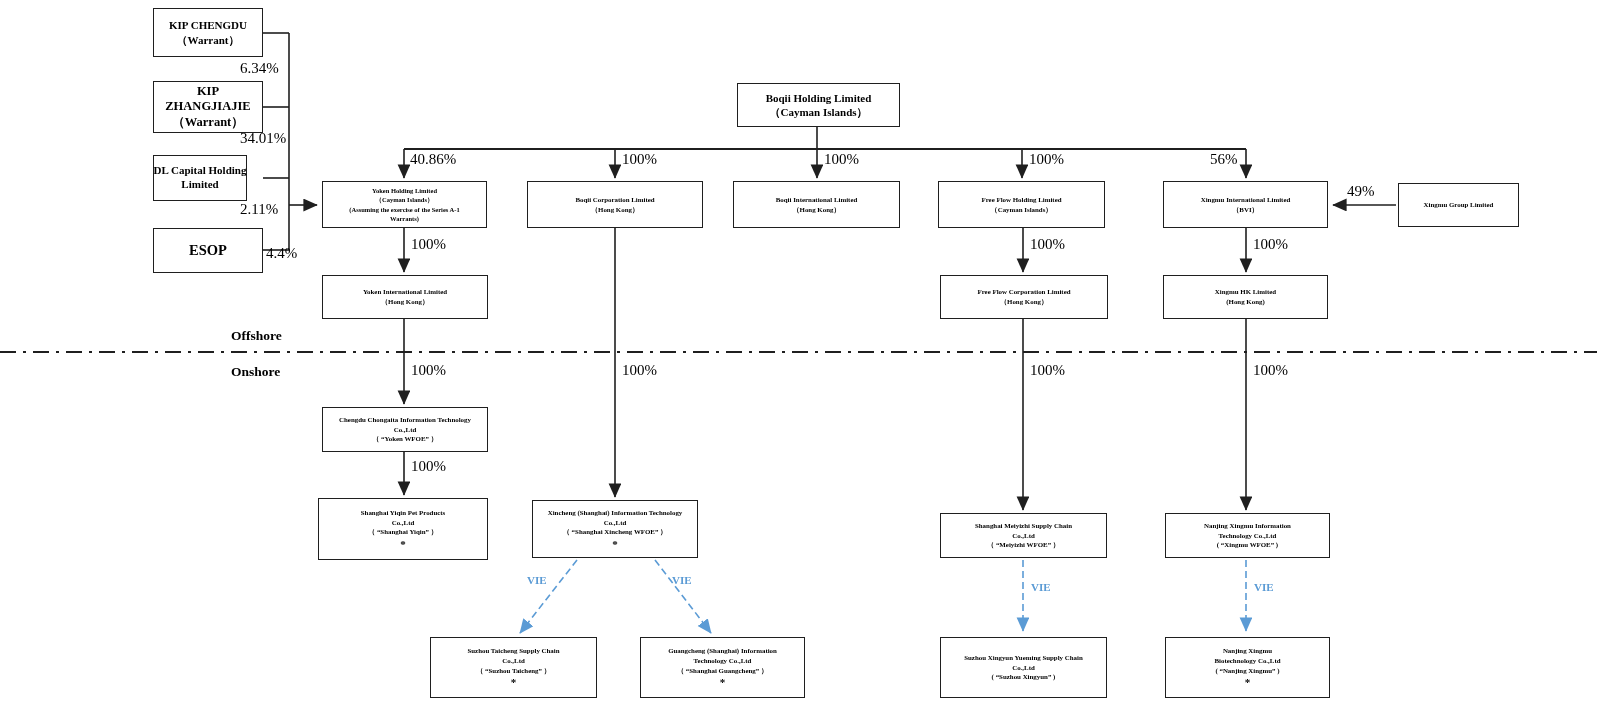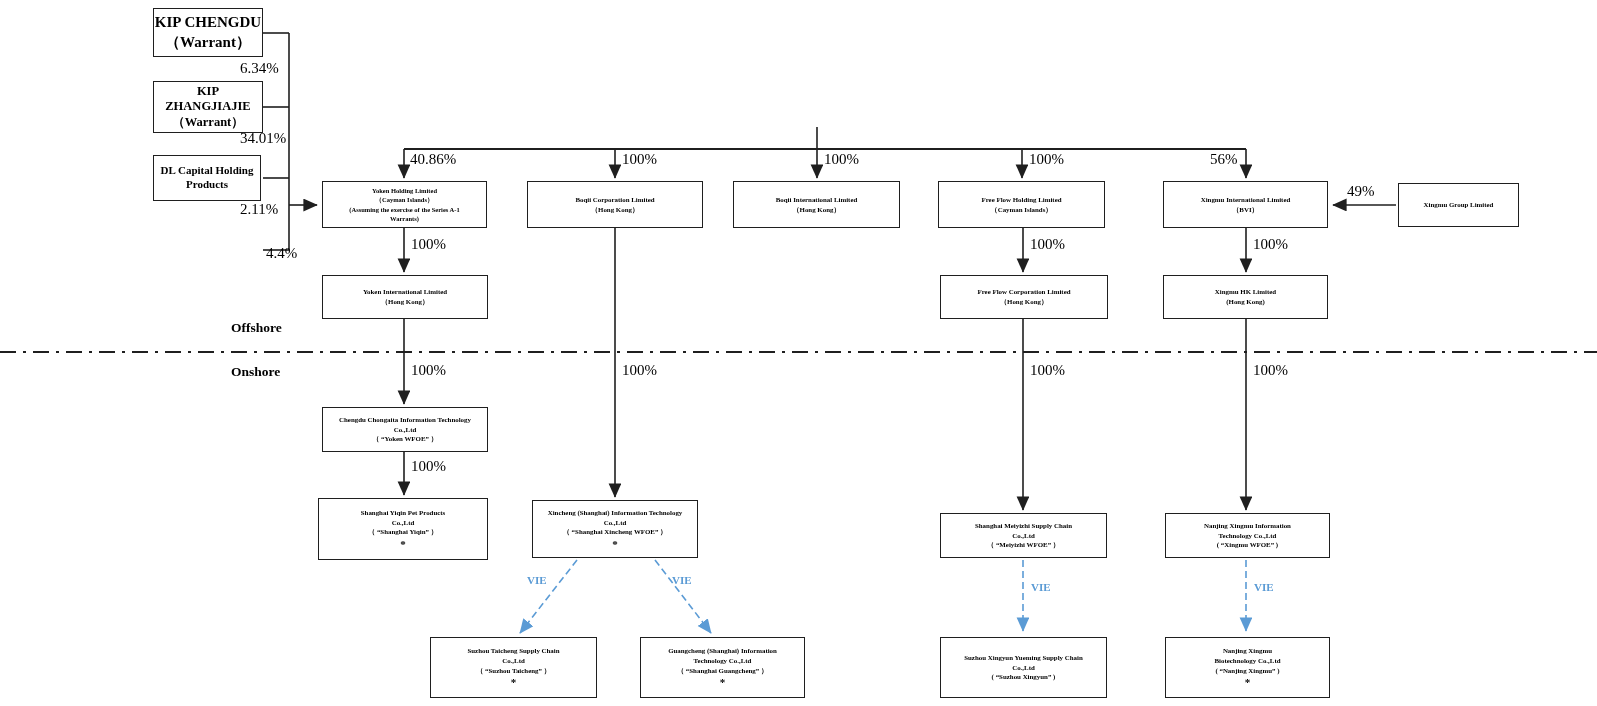--- a/index.html
+++ b/index.html
@@ -2,21 +2,21 @@
 <html><head>
 <meta charset="utf-8">
 <style>
   html,body{margin:0;padding:0;background:#ffffff;}
   .stage{position:relative;width:1597px;height:706px;background:#ffffff;
          font-family:"Liberation Serif", serif;color:#000;overflow:hidden;}
   svg.wires{position:absolute;left:0;top:0;}
   .node{position:absolute;background:#fff;border:1.7px solid #1f1f1f;box-sizing:border-box;
         display:flex;flex-direction:column;align-items:center;justify-content:center;
         text-align:center;font-weight:bold;}
-  .n-lg{font-size:15px;line-height:1.3;}
+  .n-lg{font-size:11px;line-height:1.3;}
   .n-md{font-size:11px;line-height:1.25;}
   .n-sm{font-size:6.9px;line-height:1.4;padding:2px;}
   .ln{white-space:nowrap;}
   .star{font-size:11px;line-height:1.1;margin-top:1px;font-weight:bold;}
   .pct{position:absolute;font-size:15px;color:#000;white-space:nowrap;}
   .vie{position:absolute;font-size:11px;font-weight:bold;color:#5b9bd5;white-space:nowrap;}
   .region{position:absolute;font-size:13.5px;font-weight:bold;color:#000;}
 </style>
 </head>
 <body>
@@ -59,37 +59,44 @@
     <line x1="1023" y1="319" x2="1023" y2="510" stroke="#1f1f1f" stroke-width="1.6" marker-end="url(#arrB)"></line>
     <line x1="1246" y1="319" x2="1246" y2="510" stroke="#1f1f1f" stroke-width="1.6" marker-end="url(#arrB)"></line>
     <line x1="404" y1="452" x2="404" y2="495" stroke="#1f1f1f" stroke-width="1.6" marker-end="url(#arrB)"></line>
 
     <line x1="577" y1="560" x2="520" y2="633" stroke="#5b9bd5" stroke-width="1.6" stroke-dasharray="7 4" marker-end="url(#arrV)"></line>
     <line x1="655" y1="560" x2="711" y2="633" stroke="#5b9bd5" stroke-width="1.6" stroke-dasharray="7 4" marker-end="url(#arrV)"></line>
     <line x1="1023" y1="560" x2="1023" y2="631" stroke="#5b9bd5" stroke-width="1.6" stroke-dasharray="7 4" marker-end="url(#arrV)"></line>
     <line x1="1246" y1="560" x2="1246" y2="631" stroke="#5b9bd5" stroke-width="1.6" stroke-dasharray="7 4" marker-end="url(#arrV)"></line>
   </svg>
 
-  <div class="region" style="left:231px;top:320px;">Offshore</div>
+  <div class="region" style="left:231px;top:328px;">Offshore</div>
   <div class="region" style="left:231px;top:364px;">Onshore</div>
 
   <div class="node n-lg" style="left:153px;top:8px;width:110px;height:49px;">
     <div class="ln">KIP CHENGDU</div>
     <div class="ln">（Warrant）</div>
   </div>
   <div class="node n-lg" style="left:153px;top:81px;width:110px;height:52px;font-size:12.5px;line-height:1.25;">
     <div class="ln">KIP</div>
     <div class="ln">ZHANGJIAJIE</div>
     <div class="ln">（Warrant）</div>
   </div>
-  <div class="node n-md" style="left:153px;top:155px;width:108px;height:46px;">
+  <div class="node n-md" style="left:153px;top:155px;width:94px;height:46px;">
     <div class="ln">DL Capital Holding</div>
-    <div class="ln">Products</div>
-  </div>
-
+    <div class="ln">Limited</div>
+  </div>
+  <div class="node" style="left:153px;top:228px;width:110px;height:45px;font-size:14.5px;">
+    <div class="ln">ESOP</div>
+  </div>
+
+  <div class="node n-lg" style="left:737px;top:83px;width:163px;height:44px;">
+    <div class="ln">Boqii Holding Limited</div>
+    <div class="ln">（Cayman Islands）</div>
+  </div>
 
   <div class="node n-sm" style="left:322px;top:181px;width:165px;height:47px;font-size:6.5px;">
     <div class="ln">Yoken Holding Limited</div>
     <div class="ln">（Cayman Islands）</div>
     <div class="ln">(Assuming the exercise of the Series A-1</div>
     <div class="ln">Warrants)</div>
   </div>
   <div class="node n-sm" style="left:527px;top:181px;width:176px;height:47px;">
     <div class="ln">Boqii Corporation Limited</div>
     <div class="ln">（Hong Kong）</div>

